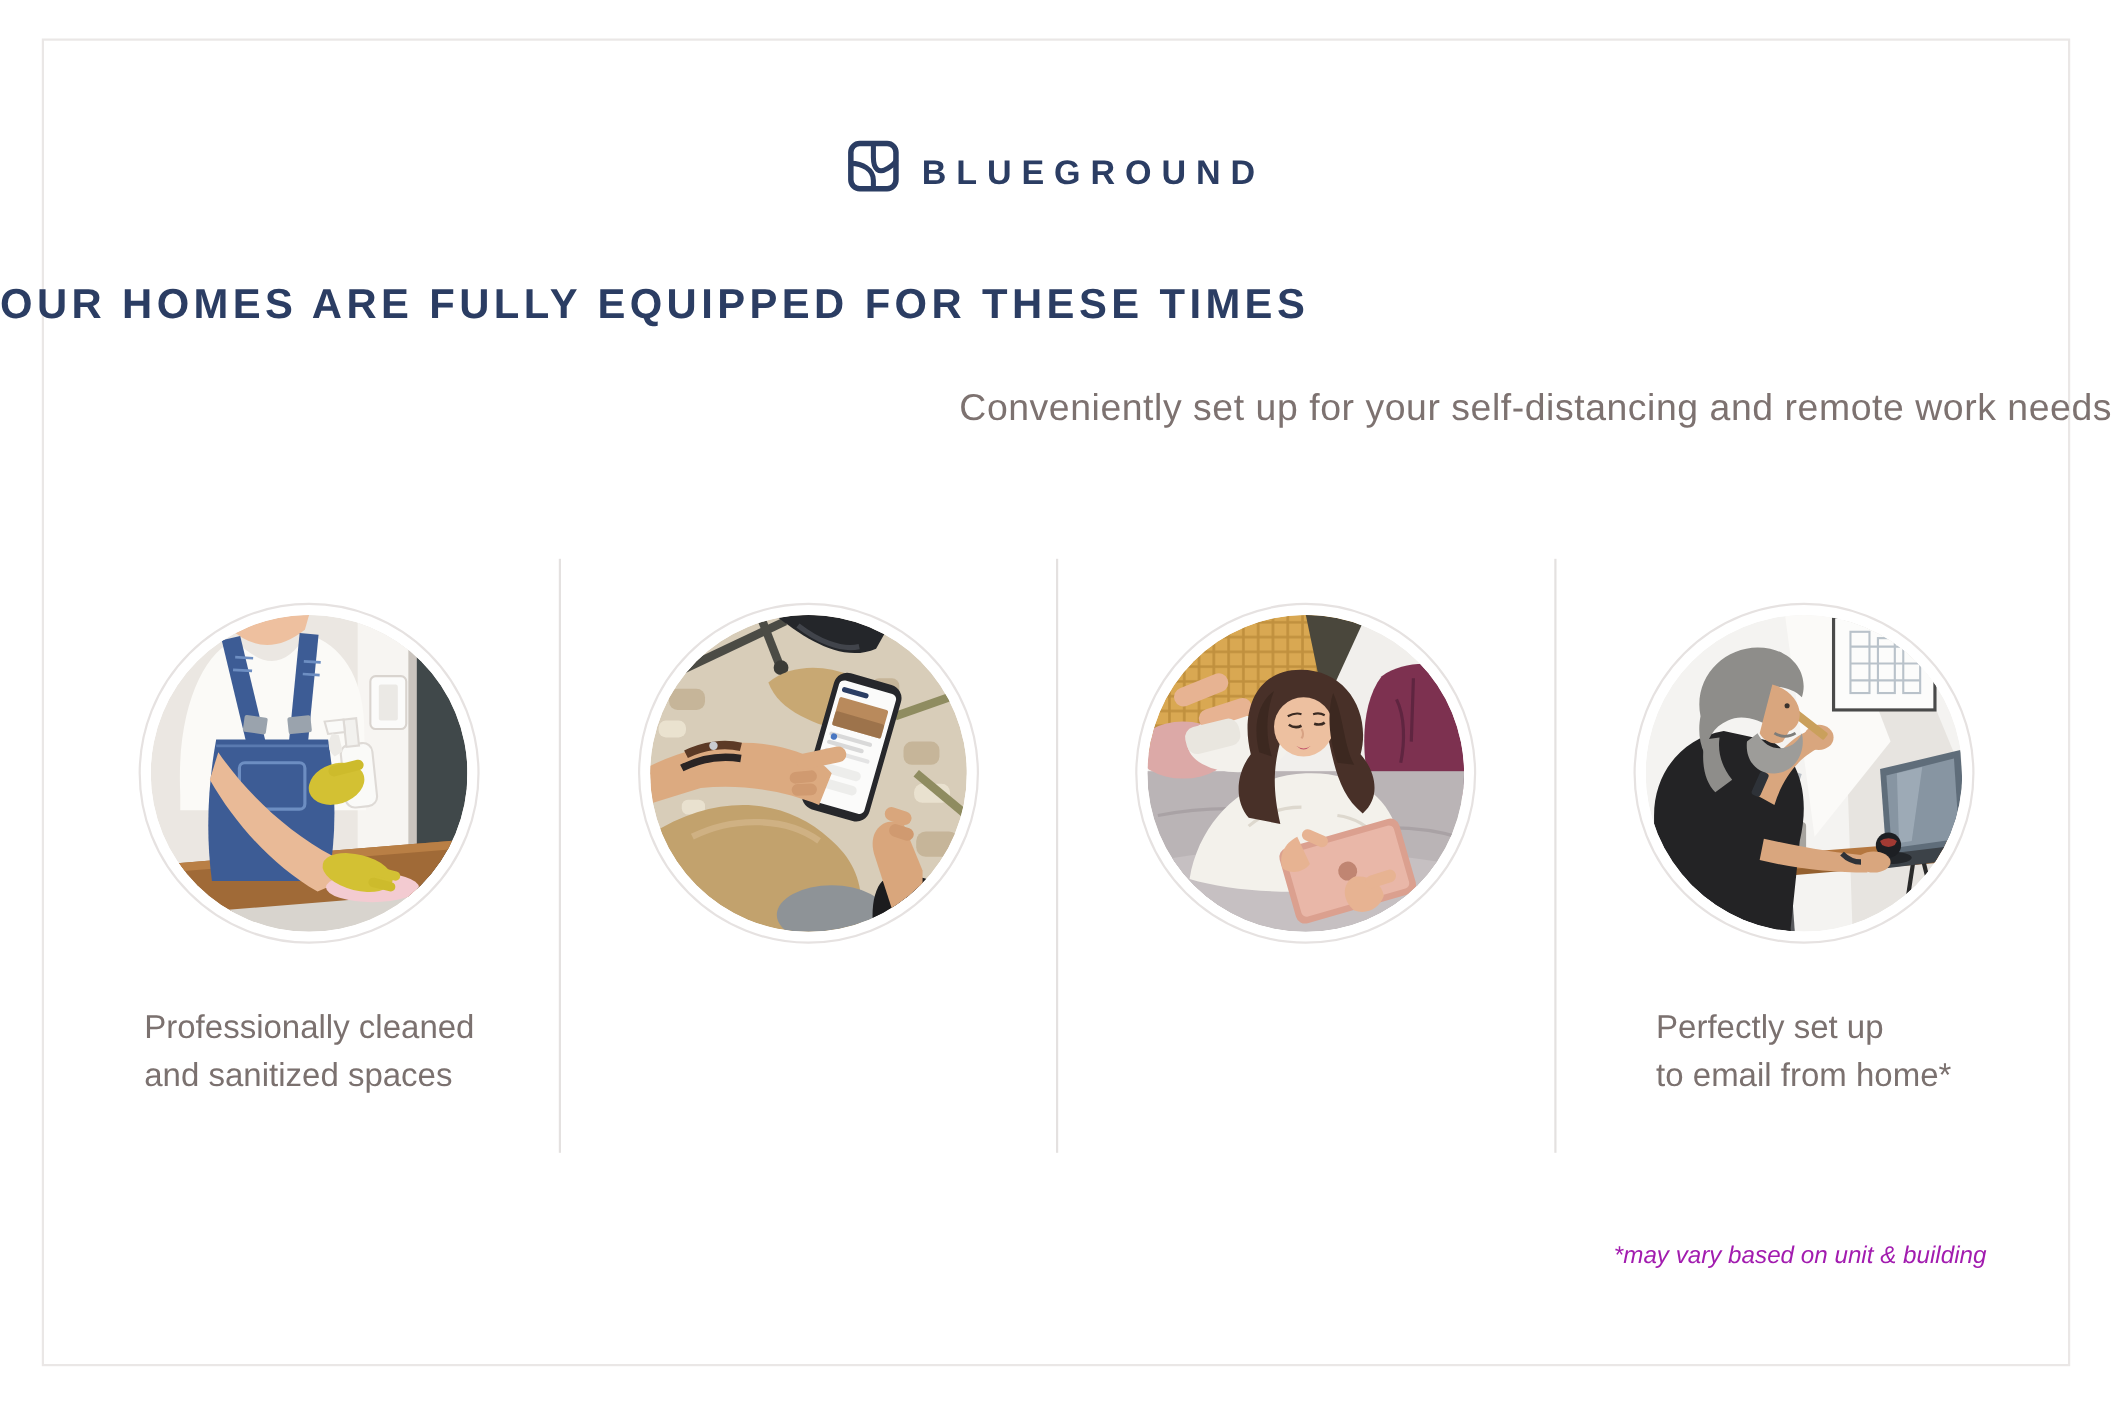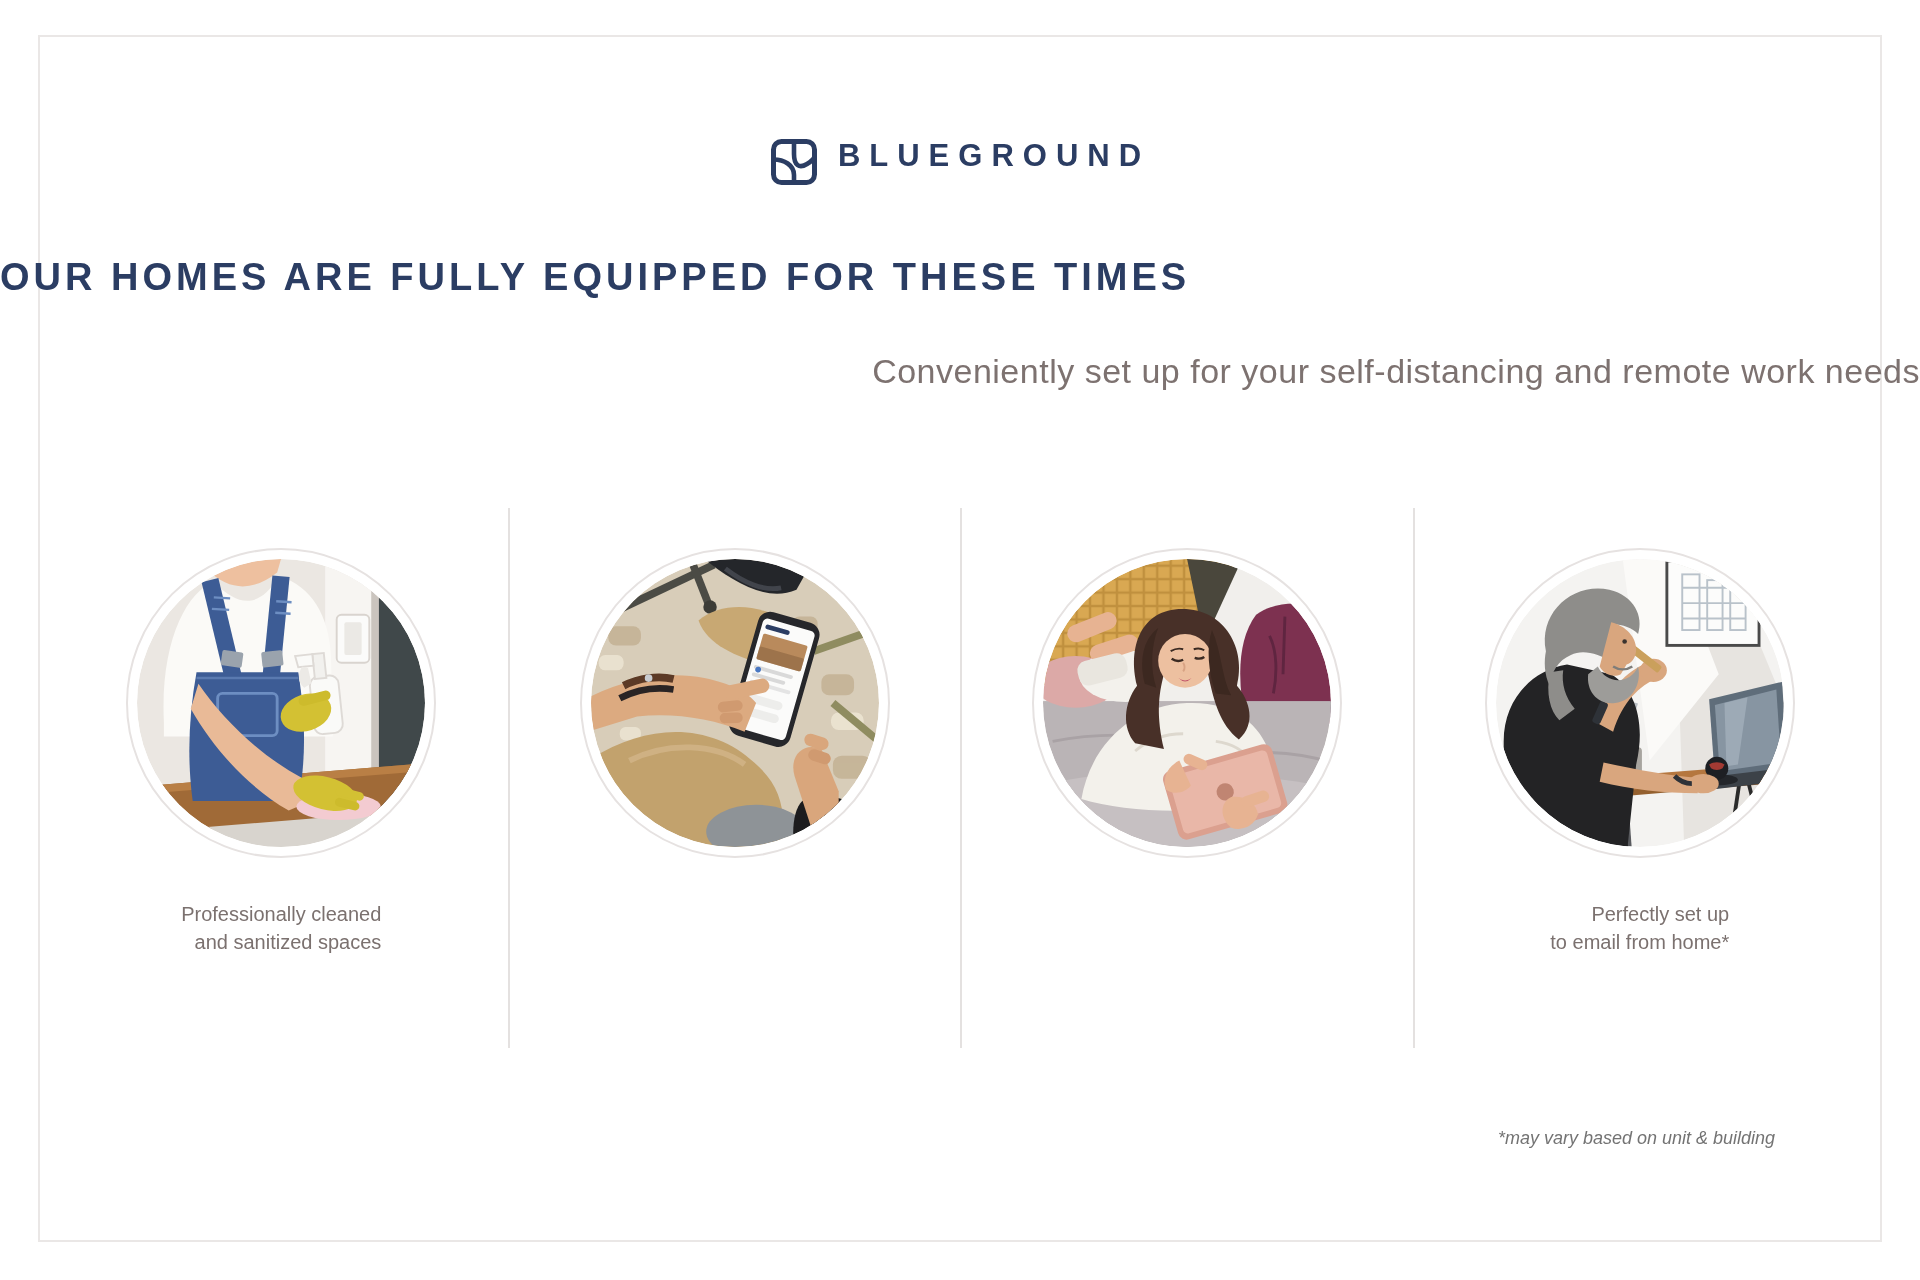--- a/index.html
+++ b/index.html
@@ -5,22 +5,22 @@
   html,body{margin:0;padding:0;}
   body{
     width:1920px;height:1280px;position:relative;background:#ffffff;
     font-family:"Liberation Sans", sans-serif;overflow:hidden;
   }
   .frame{
     position:absolute;left:38px;top:35px;right:38px;bottom:38px;
     border:2px solid #eae7e6;pointer-events:none;
   }
   .logo-row{
-    position:absolute;top:138px;left:0;width:100%;
-    display:flex;justify-content:center;align-items:flex-start;gap:20px;
+    position:absolute;top:127px;left:0;width:100%;
+    display:flex;justify-content:center;align-items:flex-end;gap:20px;
   }
   .logo-icon svg{display:block;}
   .logo-text{
     font-size:31px;font-weight:bold;letter-spacing:9px;color:#2b3d63;
   }
   .title{
     position:absolute;top:256px;left:0;width:100%;margin:0;
     font-size:38px;font-weight:bold;letter-spacing:4px;
     color:#2b3d63;
   }
@@ -40,26 +40,26 @@
   .photo-ring{
     width:306px;height:306px;border-radius:50%;border:2px solid #e6e2e1;
     background:#fff;display:flex;align-items:center;justify-content:center;
     flex:0 0 auto;
   }
   .photo{
     width:288px;height:288px;border-radius:50%;overflow:hidden;
   }
   .photo svg{display:block;width:288px;height:288px;}
   .caption{
-    margin:42px 12px 0;text-align:right;font-size:20px;line-height:1.42;
+    margin:56px 12px 0;text-align:left;font-size:30px;line-height:1.42;
     color:#7b716f;white-space:pre-line;
   }
   .footnote{
     position:absolute;left:1408px;width:457px;top:1128px;margin:0;
-    text-align:center;font-style:italic;font-size:18px;color:#737373;
+    text-align:center;font-style:italic;font-size:22px;color:#a21caf;
   }
 </style>
 </head>
 <body>
 
 <div class="frame"></div>
 
 <header class="logo-row">
   <span class="logo-icon">
     <svg width="48" height="48" viewBox="0 0 48 48" fill="none">

